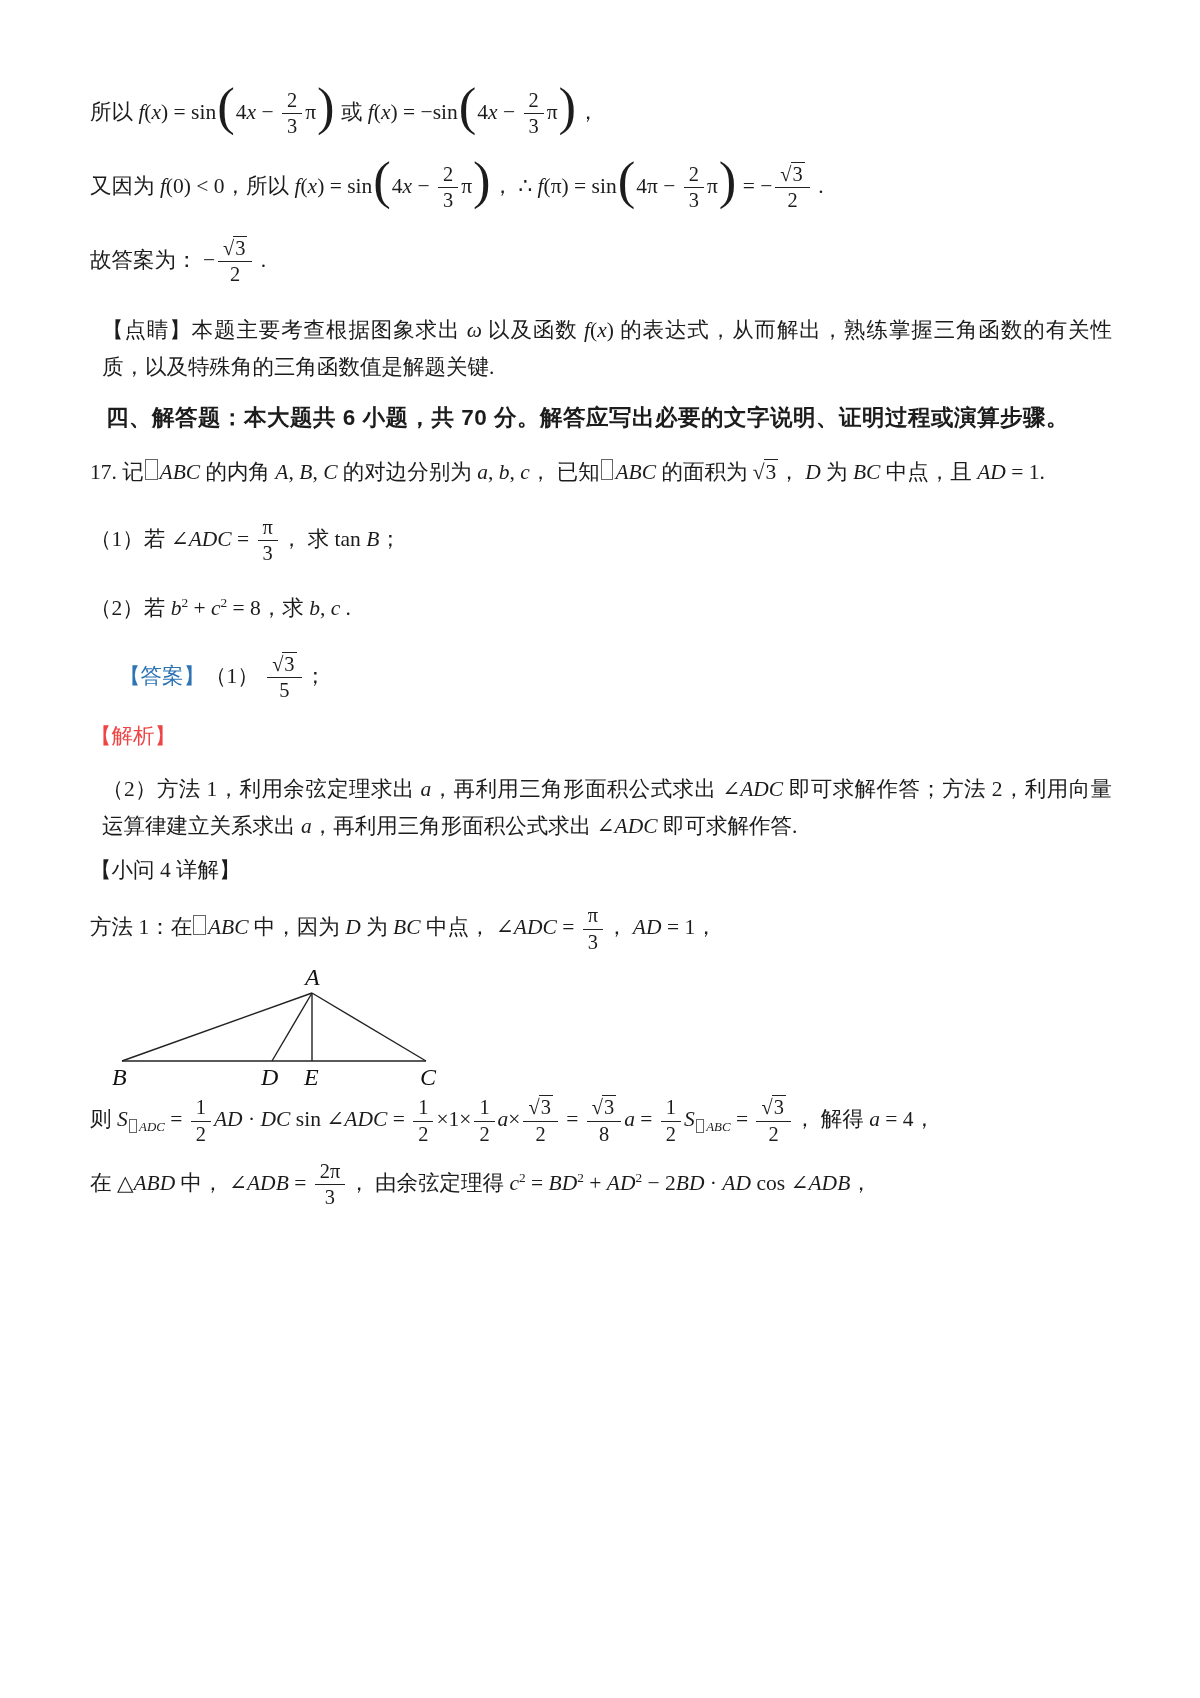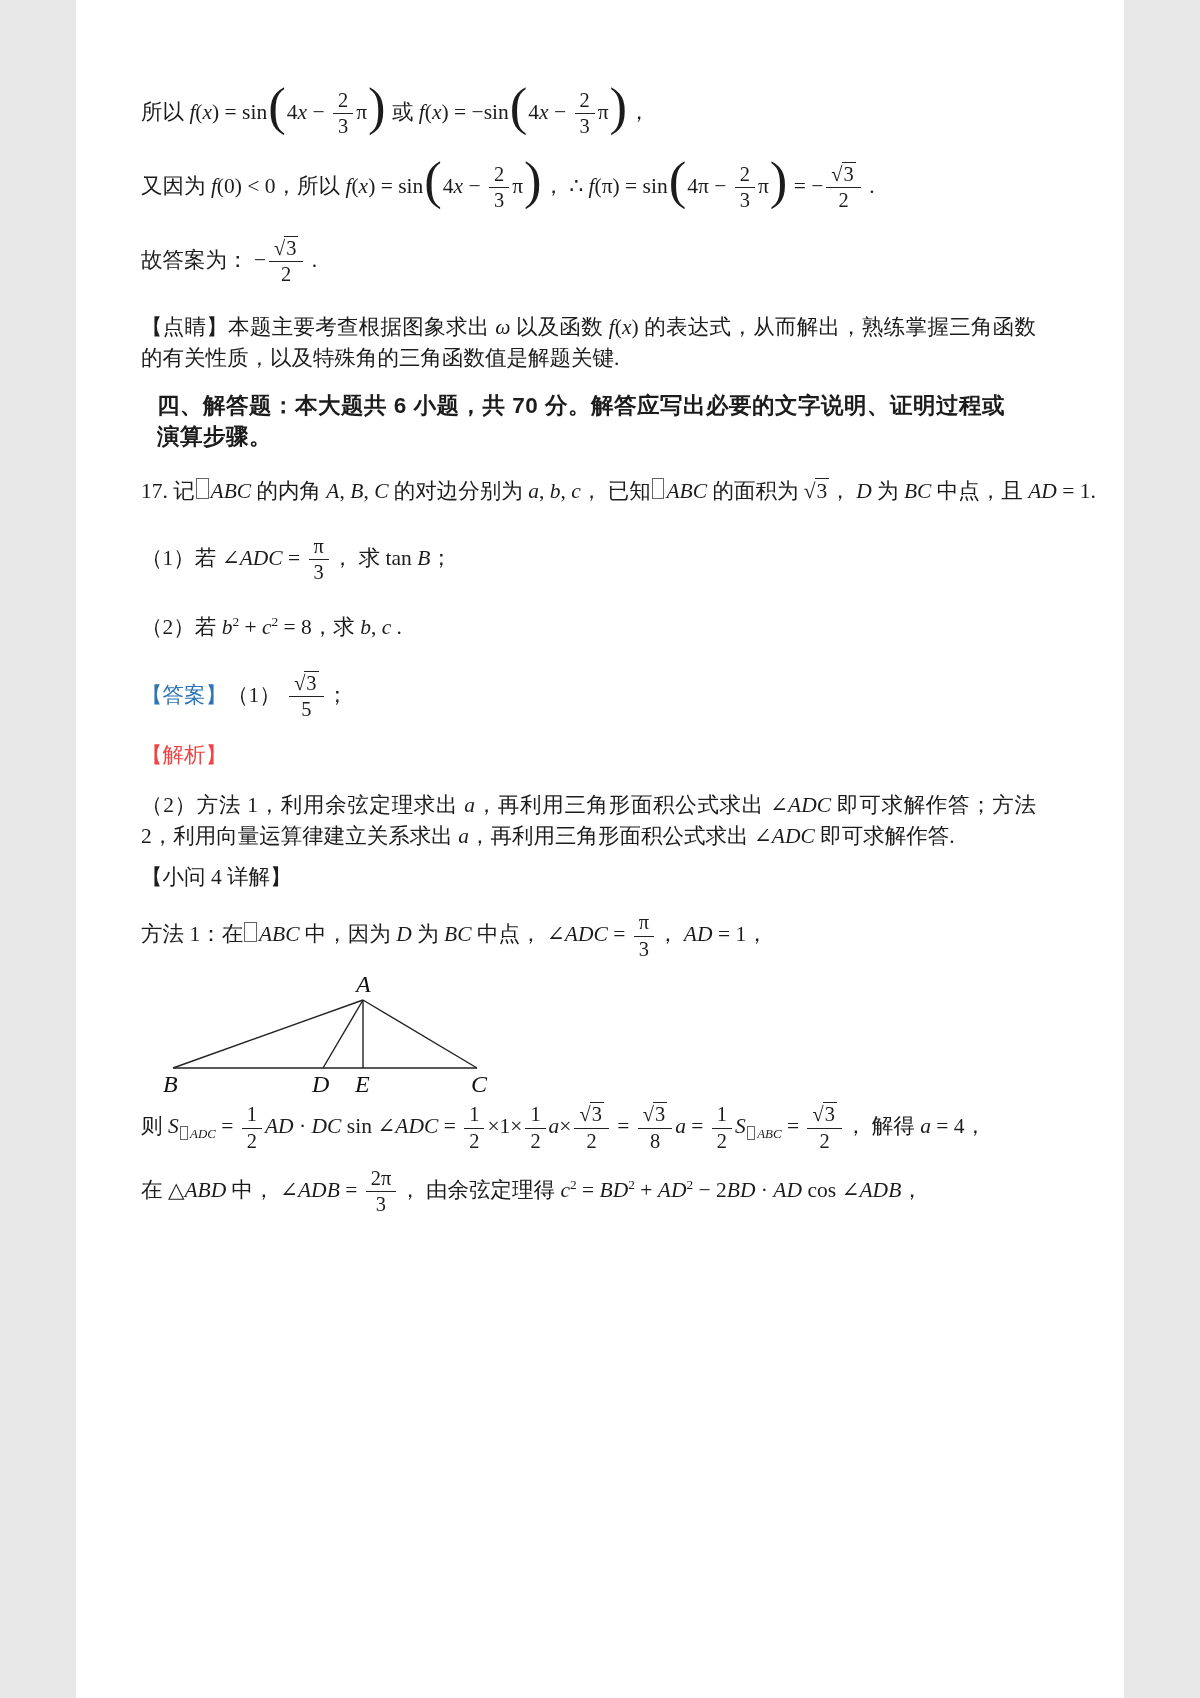--- a/index.html
+++ b/index.html
@@ -1,23 +1,23 @@
 <!DOCTYPE html>
 <html><head>
 <meta charset="utf-8">
 <style>
   html,body{margin:0;padding:0;background:#e8e8e8;}
   .page{
-    width:1048px;height:1698px;background:#ffffff;box-sizing:border-box;
-    padding:90px 88px 0 65px;margin:0 auto;color:#1c1c1c;
+    width:1200px;height:1698px;background:#ffffff;box-sizing:border-box;
+    padding:90px 88px 0 90px;margin:0 auto;color:#1c1c1c;
     font-family:"Liberation Serif","DejaVu Serif","DejaVu Sans",serif;
     font-size:21.5px;overflow:hidden;
   }
   .mline{white-space:nowrap;line-height:1.3;}
-  .para{text-align:justify;line-height:31px;}
+  .para{text-align:justify;line-height:37px;margin-left:12px;}
   .heading{
     font-family:"Liberation Sans","DejaVu Sans",sans-serif;
     font-weight:700;font-size:22.5px;letter-spacing:.5px;margin:16px;
   }
   .mt{font-style:normal;}
   .mi{font-style:italic;}
   .ma{font-style:normal;}
   .frac{display:inline-block;vertical-align:middle;text-align:center;line-height:1.05;margin:0 3px;font-size:.95em;}
   .fn{display:block;padding:0 5px 2px;}
   .fd{display:block;border-top:1.5px solid #222;padding:2px 5px 0;}
@@ -26,21 +26,21 @@
   .ovl{border-top:1.5px solid #222;padding:0 2px;}
   .bp{display:inline-block;font-size:2.45em;line-height:0;vertical-align:-0.1em;padding:0 1px;font-weight:400;}
   sup{font-size:.62em;}
   sub{font-size:.6em;}
   .tofu{display:inline-block;width:.5em;height:.88em;border:1px solid #666;vertical-align:-0.06em;margin:0 2px 0 1px;}
   sub .tofu{border-width:1px;vertical-align:-0.1em;}
   .tri-wrap{margin:0 0 0 18px;}
   .tri-line{stroke:#222;stroke-width:1.4;fill:none;}
   .tri-label{font-family:"Liberation Serif","DejaVu Serif",serif;font-size:24px;font-style:italic;fill:#111;}
   
-  .mb-a{margin-bottom:26px;} .mb-b{margin-bottom:22px;} .mb-c{margin-bottom:16px;}
+  .mb-a{margin-bottom:26px;} .mb-b{margin-bottom:22px;margin-left:29px;} .mb-c{margin-bottom:16px;}
   .mb-d{margin-bottom:30px;margin-top:20px;} .mb-e{margin-bottom:20px;} .mb-f{margin-bottom:12px;}
 </style>
 </head>
 <body>
 
 <div class="page">
 
   <div class="mline mb-a"><span class="mt">所以 </span><span class="mi">f</span><span class="mt">(</span><span class="mi">x</span><span class="mt">) = sin</span><span class="bp">(</span><span class="mt">4</span><span class="mi">x</span><span class="mt"> − </span><span class="frac"><span class="fn"><span class="mt">2</span></span><span class="fd"><span class="mt">3</span></span></span><span class="mt">π</span><span class="bp">)</span><span class="mt"> 或 </span><span class="mi">f</span><span class="mt">(</span><span class="mi">x</span><span class="mt">) = −sin</span><span class="bp">(</span><span class="mt">4</span><span class="mi">x</span><span class="mt"> − </span><span class="frac"><span class="fn"><span class="mt">2</span></span><span class="fd"><span class="mt">3</span></span></span><span class="mt">π</span><span class="bp">)</span><span class="mt">，</span></div>
 
   <div class="mline mb-a"><span class="mt">又因为 </span><span class="mi">f</span><span class="mt">(0) &lt; 0，所以 </span><span class="mi">f</span><span class="mt">(</span><span class="mi">x</span><span class="mt">) = sin</span><span class="bp">(</span><span class="mt">4</span><span class="mi">x</span><span class="mt"> − </span><span class="frac"><span class="fn"><span class="mt">2</span></span><span class="fd"><span class="mt">3</span></span></span><span class="mt">π</span><span class="bp">)</span><span class="mt">，  ∴ </span><span class="mi">f</span><span class="mt">(π) = sin</span><span class="bp">(</span><span class="mt">4π − </span><span class="frac"><span class="fn"><span class="mt">2</span></span><span class="fd"><span class="mt">3</span></span></span><span class="mt">π</span><span class="bp">)</span><span class="mt"> = −</span><span class="frac"><span class="fn"><span class="sqrt"><span class="rad">√</span><span class="ovl">3</span></span></span><span class="fd"><span class="mt">2</span></span></span><span class="mt"> .</span></div>

